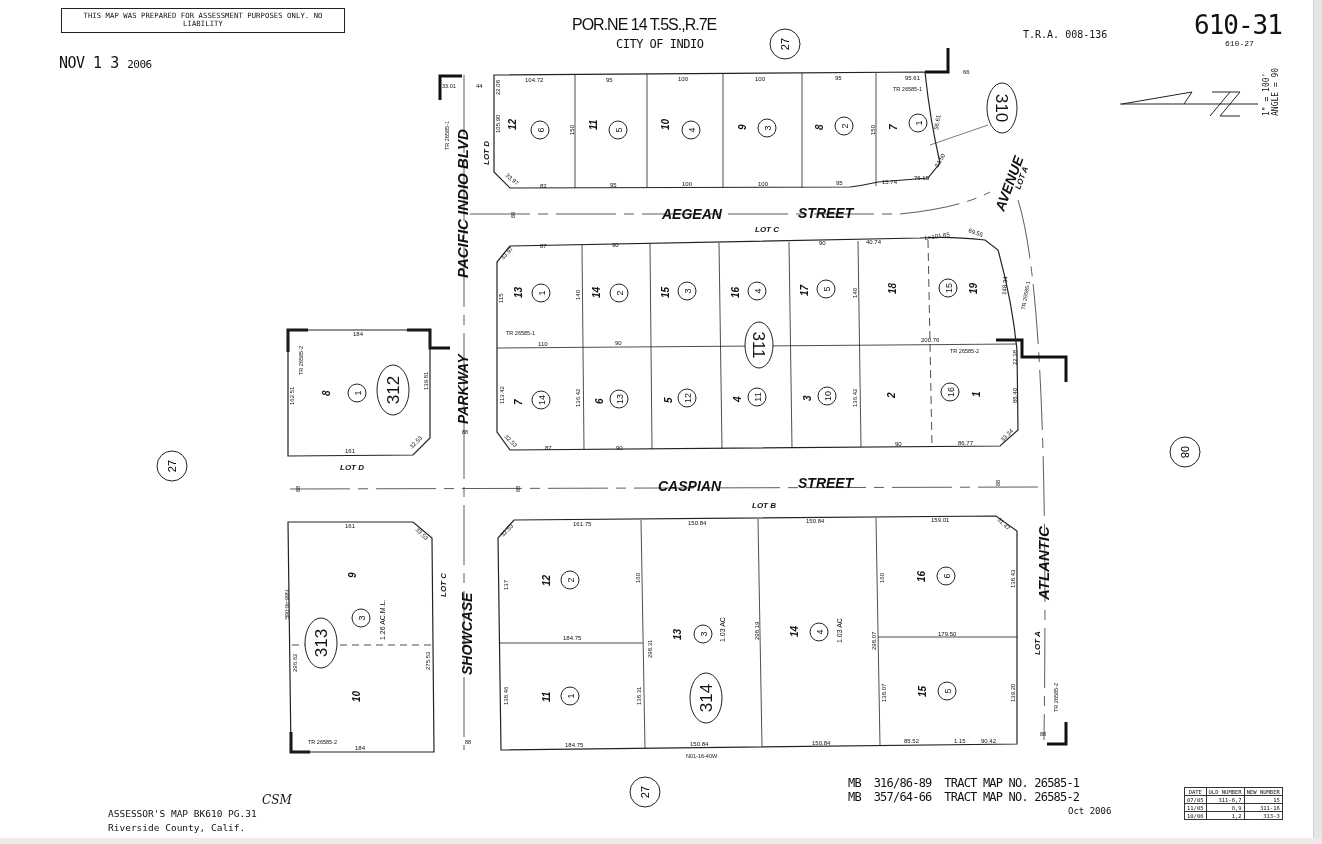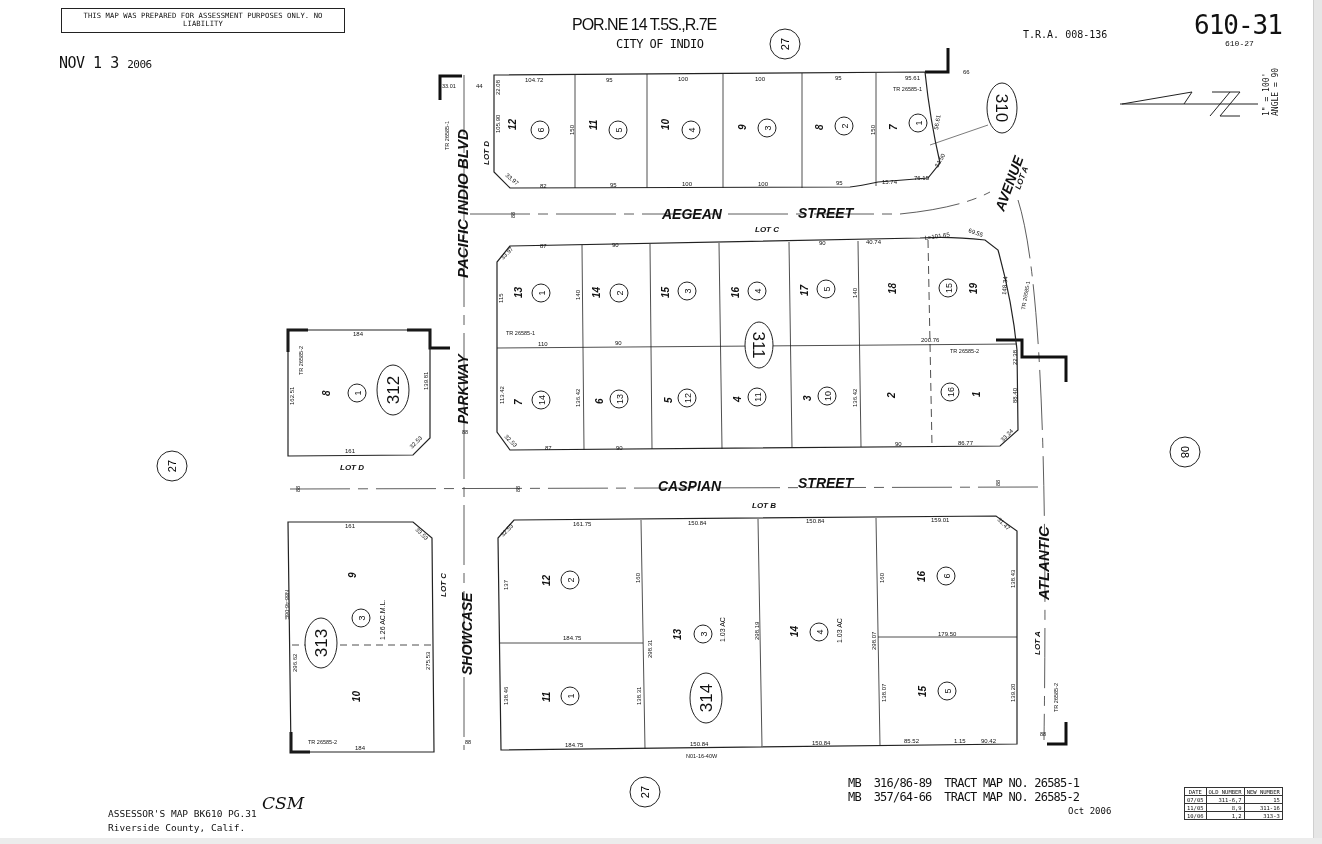--- a/index.html
+++ b/index.html
@@ -12,21 +12,21 @@
   .stamp { position:absolute; left:59px; top:54px; font-size:15px; font-family:"DejaVu Sans Mono", monospace; letter-spacing:-0.5px; }
   .stamp .yr { font-size:11px; }
   .title1 { position:absolute; left:572px; top:16px; font-size:16px; font-family:Liberation Sans, sans-serif; letter-spacing:-1px; }
   .title2 { position:absolute; left:616px; top:37px; font-size:12px; font-family:"DejaVu Sans Mono", monospace; letter-spacing:-0.5px; }
   .tra { position:absolute; left:1023px; top:29px; font-size:10px; font-family:"DejaVu Sans Mono", monospace; }
   .pagenum { position:absolute; left:1194px; top:10px; font-size:26px; font-family:"DejaVu Sans Mono", monospace; letter-spacing:-1px; }
   .pagesub { position:absolute; left:1194px; top:39px; font-size:8px; font-family:Liberation Mono, monospace;margin-left:31px; }
   .scale { position:absolute; left:1262px; top:116px; transform:rotate(-90deg); transform-origin:left top;
            font-size:8px; line-height:9px; font-family:"DejaVu Sans Mono", monospace; white-space:nowrap; }
   .foot-left { position:absolute; left:108px; top:807px; font-size:9.5px; line-height:14px; font-family:"DejaVu Sans Mono", monospace; }
-  .initials { position:absolute; left:262px; top:793px; font-size:17px; font-style:italic; font-family:"DejaVu Serif", serif; }
+  .initials { position:absolute; left:262px; top:793px; font-size:12px; font-style:italic; font-family:"DejaVu Serif", serif; }
   .foot-mb { position:absolute; left:820px; top:776px; font-size:12px; line-height:14px; font-family:"DejaVu Sans Mono", monospace; letter-spacing:-0.8px; white-space:pre;margin-left:28px; }
   .foot-date { position:absolute; left:1068px; top:806px; font-size:9px; font-family:"DejaVu Sans Mono", monospace; }
   table.changes { position:absolute; left:1184px; top:787px; border-collapse:collapse; font-size:5.5px; font-family:"DejaVu Sans Mono", monospace; }
   table.changes td, table.changes th { border:1px solid #333; padding:0 2px; height:7px; font-weight:normal; white-space:nowrap; }
   table.changes td.r { text-align:right; }
   svg.map { position:absolute; left:0; top:0; }
   svg text { font-family:"Liberation Sans", sans-serif; }
 </style>
 </head>
 <body>

